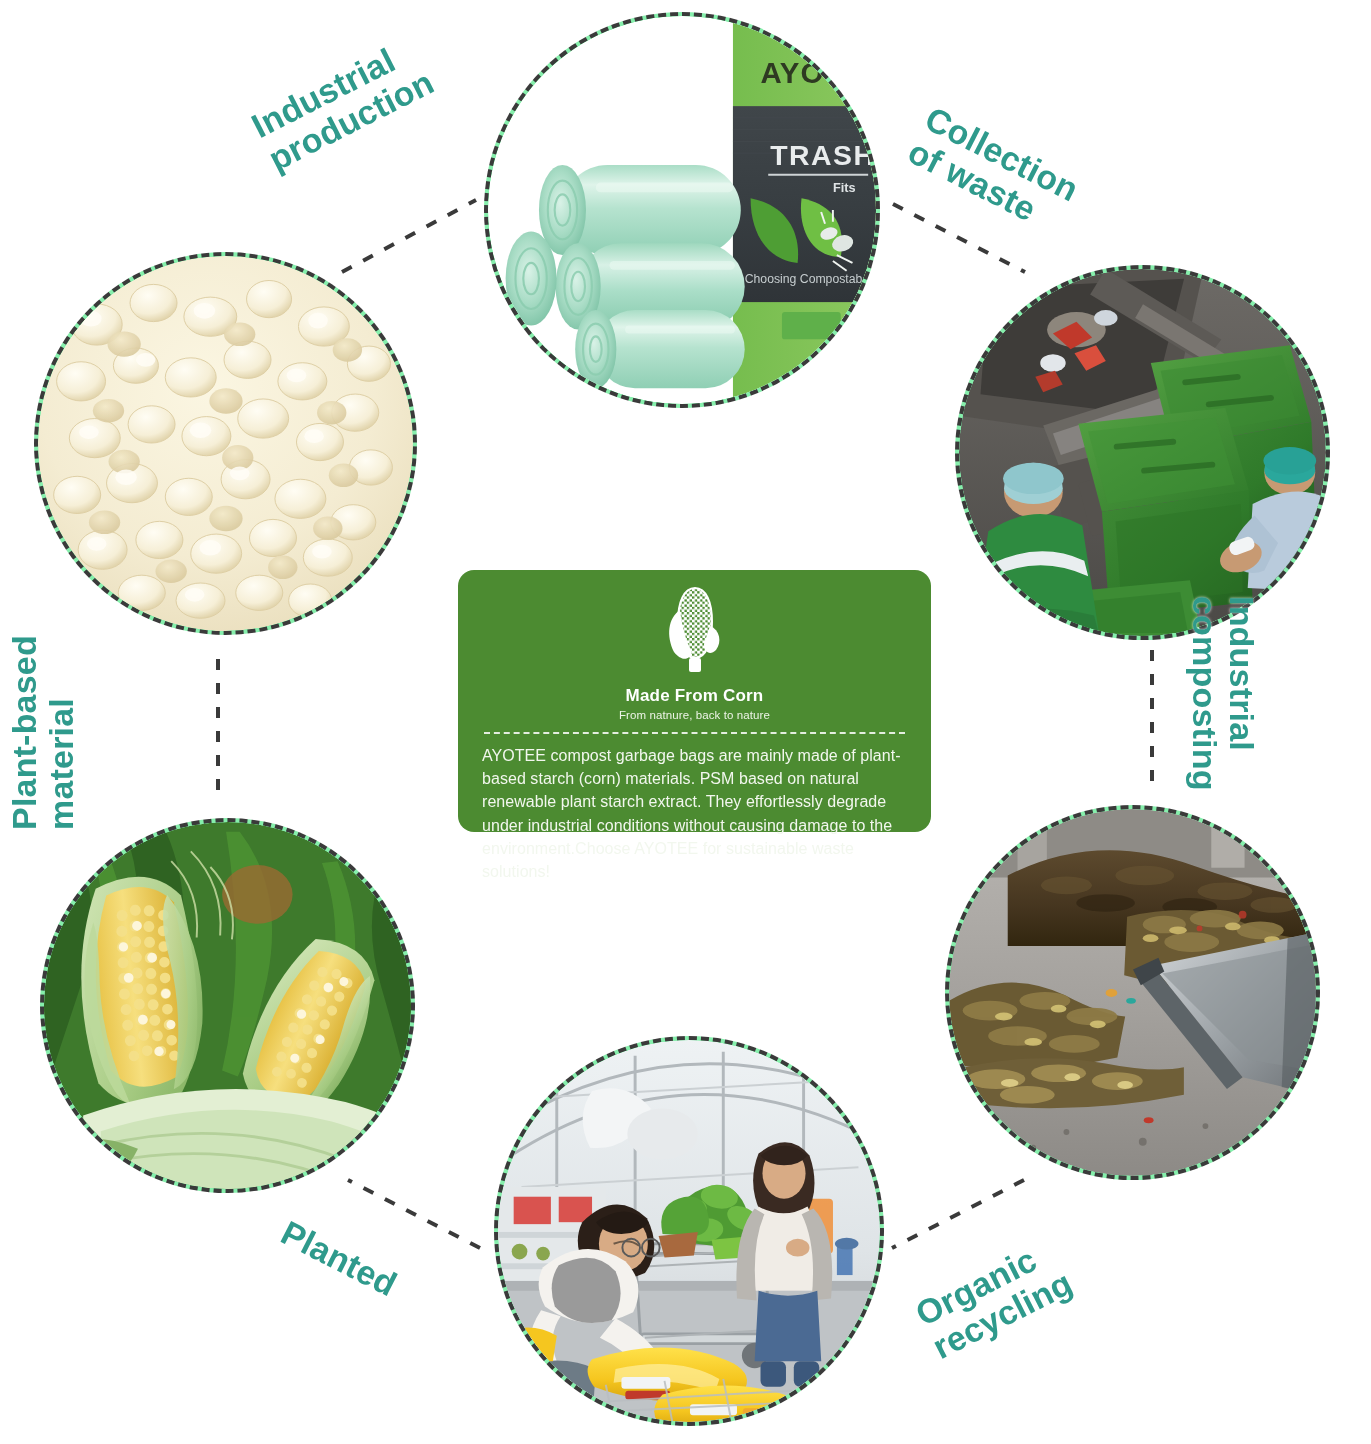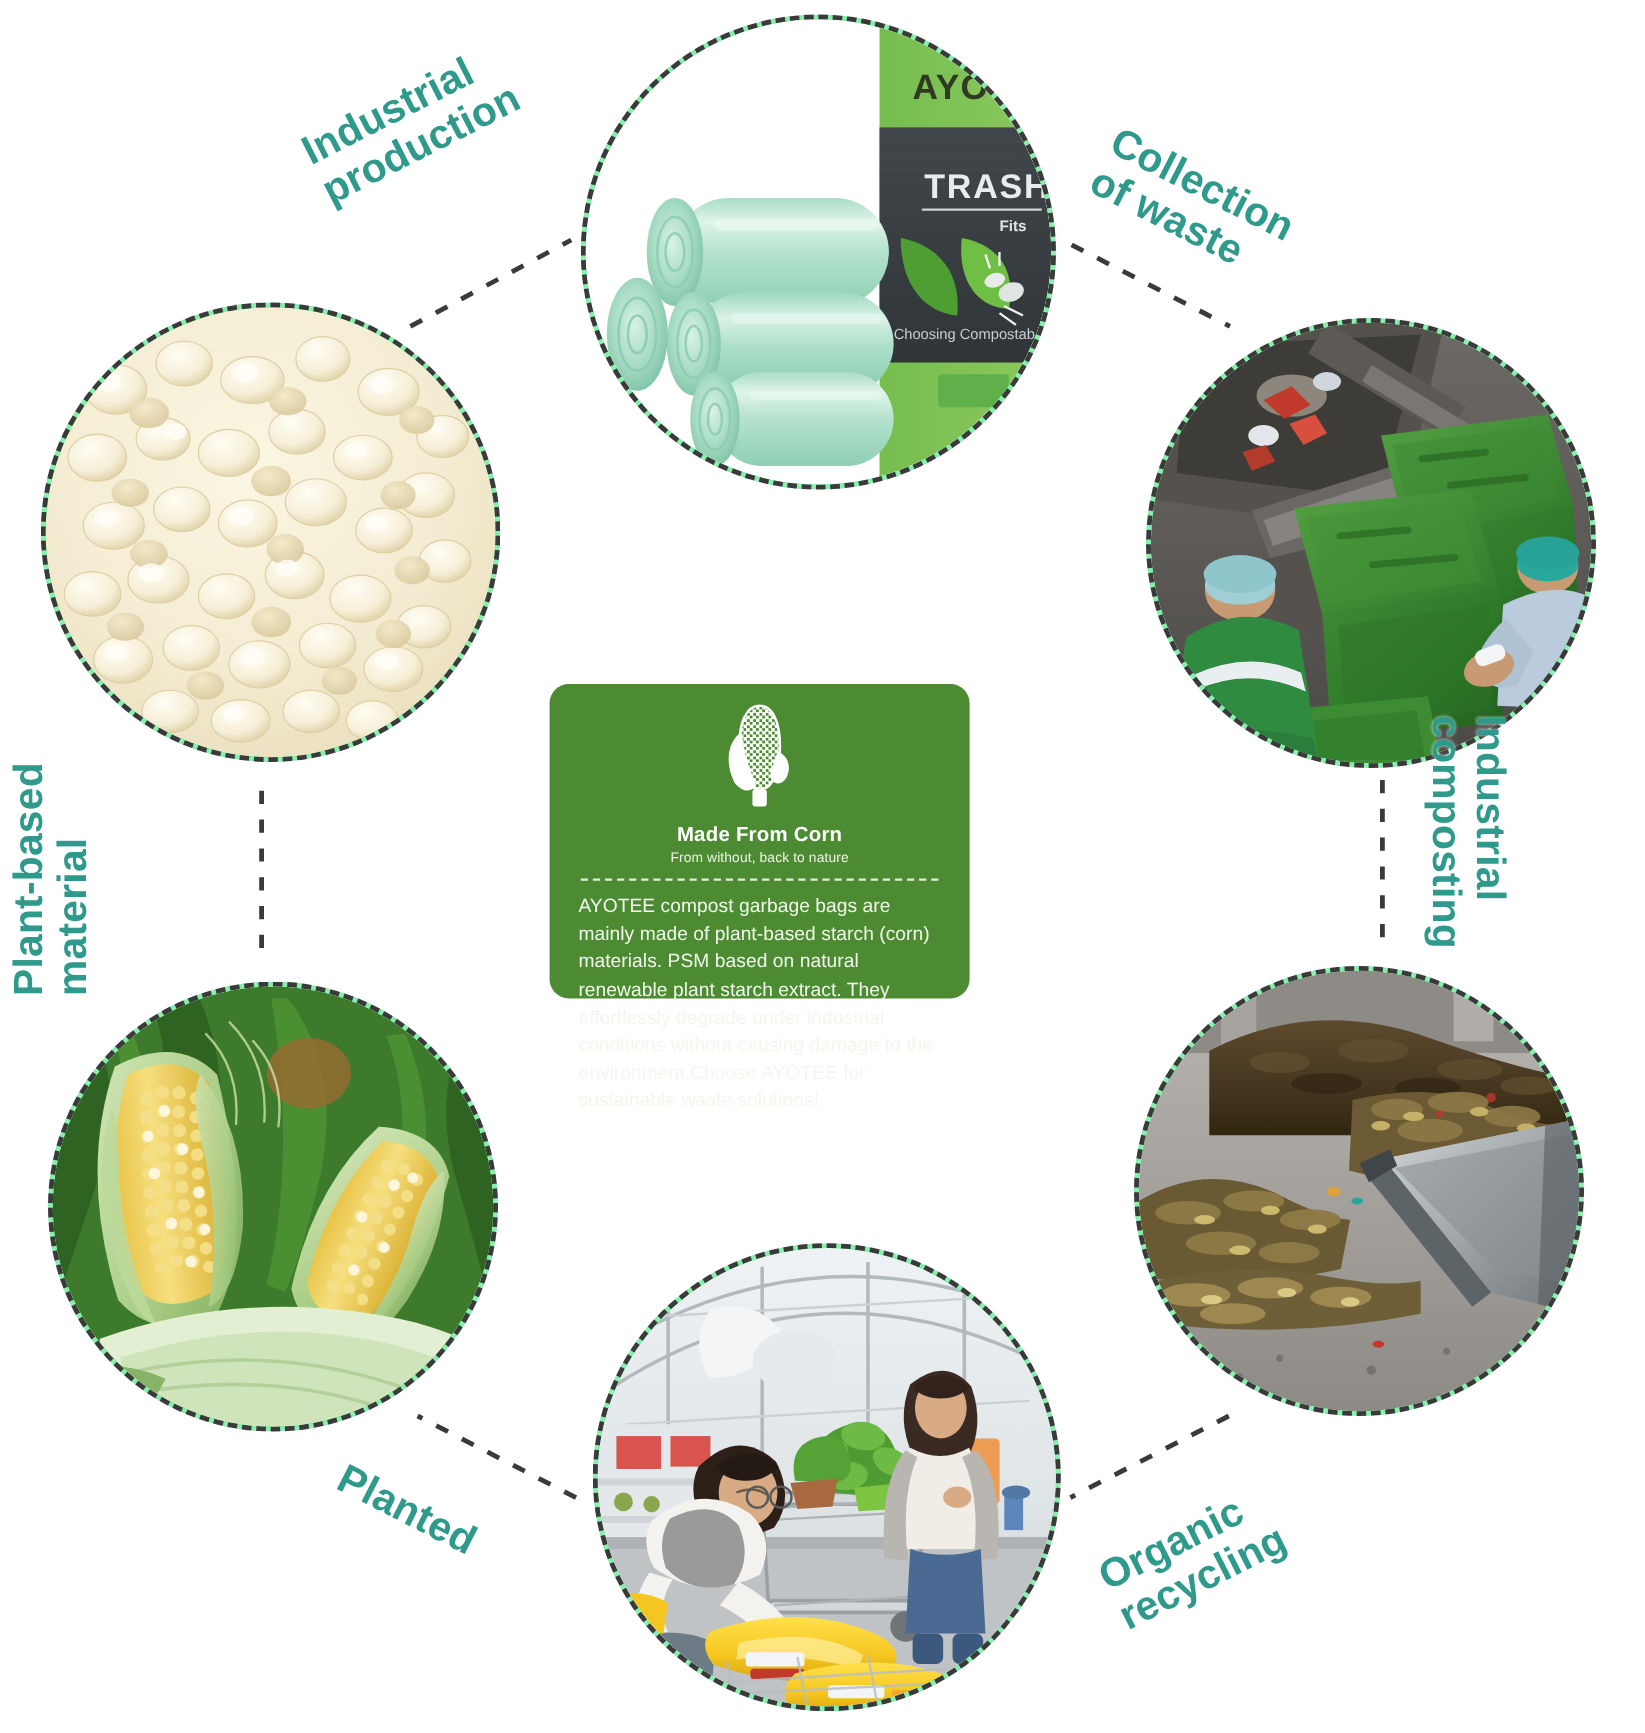--- a/index.html
+++ b/index.html
@@ -33,21 +33,21 @@
     font-weight:700;
     line-height:1.08;
     letter-spacing:.2px;
     white-space:pre;
     text-shadow:0 0 3px rgba(255,255,255,.9);
   }
 
   
   .card{
     position:absolute;
-    left:458px;top:570px;width:350px;height:262px;
+    left:458px;top:570px;width:473px;height:262px;
     background:#4c8b31;border-radius:16px;
     box-sizing:border-box;
     padding:14px 24px 16px 24px;
     color:#ffffff;
   }
   .card-icon{width:100%;display:flex;justify-content:center;margin-top:2px;}
   .card-title{
     text-align:center;font-size:17px;font-weight:700;
     margin-top:4px;letter-spacing:.2px;color:#ffffff;
   }
@@ -791,21 +791,21 @@
         <path d="M29,2 C40,2 46,16 46,36 C46,56 40,72 29,72 C18,72 12,56 12,36 C12,16 18,2 29,2 Z" fill="none" stroke="#ffffff" stroke-width="2"></path>
 
         <path d="M14,24 C2,32 0,50 8,66 C16,76 24,74 26,66 C20,56 16,40 14,24 Z" fill="#ffffff"></path>
 
         <path d="M44,40 C54,44 56,56 50,64 C44,70 38,66 38,58 C40,52 42,46 44,40 Z" fill="#ffffff"></path>
 
         <rect x="23" y="72" width="12" height="14" rx="2" fill="#ffffff"></rect>
       </svg>
     </div>
     <div class="card-title">Made From Corn</div>
-    <div class="card-sub">From without, back to nature</div>
+    <div class="card-sub">From natnure, back to nature</div>
     <div class="card-rule"></div>
     <div class="card-body">AYOTEE compost garbage bags are mainly made of plant-based starch (corn) materials. PSM based on natural renewable plant starch extract.  They effortlessly degrade under industrial conditions without causing damage to the environment.Choose AYOTEE for sustainable waste solutions!</div>
   </div>
 
   <div class="label" style="left:246px;top:112px;font-size:34px;transform:rotate(-27deg);transform-origin:0 0;">Industrial
 production</div>
 
   <div class="label" style="left:936px;top:100px;font-size:34px;transform:rotate(27deg);transform-origin:0 0;">Collection
 of waste</div>
 

